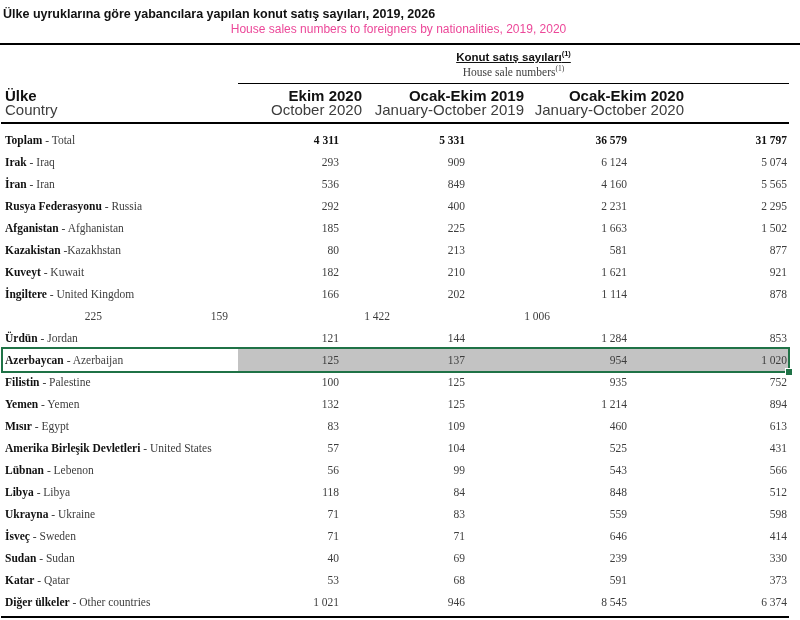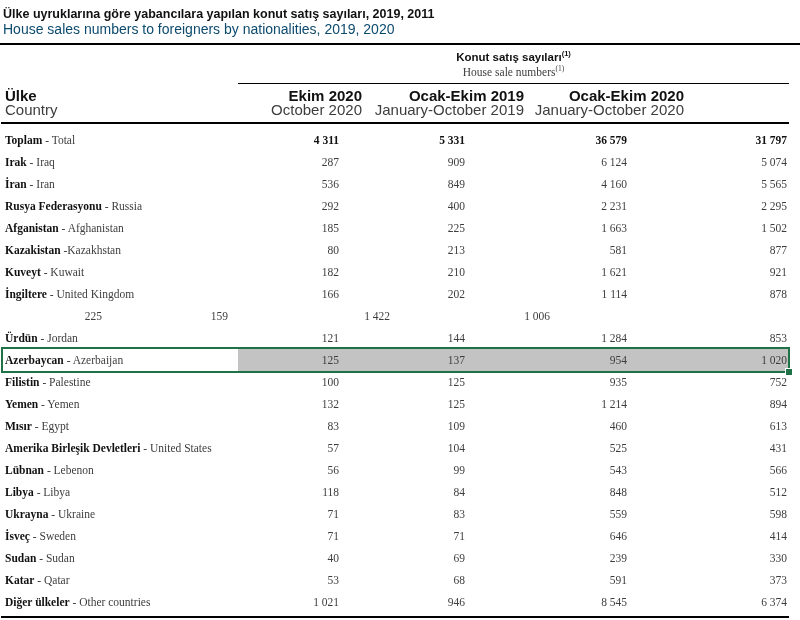--- a/index.html
+++ b/index.html
@@ -7,33 +7,33 @@
     position:relative;
     width:800px;height:620px;
     background:#ffffff;
     font-family:"Liberation Sans","DejaVu Sans",sans-serif;
     color:#1a1a1a;
     overflow:hidden;
     box-sizing:border-box;
   }
   .titleblock{padding:7px 6px 7px 3px;border-bottom:2.5px solid #000;}
   .title-tr{font-size:12.5px;font-weight:bold;color:#111;line-height:15px;white-space:nowrap;}
-  .title-en{font-size:14px;color:#0c4a6e;line-height:14px;white-space:nowrap;}
+  .title-en{font-size:12px;color:#ec4899;line-height:14px;white-space:nowrap;text-align:center;}
 
   .tablewrap{width:788px;margin-left:1px;}
 
   
   .group-header{
     margin-left:237px;width:551px;
     text-align:center;
     padding-top:5px;padding-bottom:4px;
     border-bottom:1.5px solid #000;
     box-sizing:border-box;
   }
-  .gh-tr{font-size:11.5px;font-weight:bold;color:#111;line-height:15px;}
+  .gh-tr{font-size:11.5px;font-weight:bold;color:#111;line-height:15px;text-decoration:underline;}
   .gh-en{font-size:11.5px;color:#3d3d3d;line-height:14px;font-family:Liberation Serif, serif;}
   sup{font-size:7.5px;vertical-align:super;line-height:0;}
 
   
   .col-headers{display:flex;padding:4px 0 5px 0;border-bottom:2.5px solid #000;}
   .ch{box-sizing:border-box;white-space:nowrap;}
   .ch .tr{font-size:15px;font-weight:bold;color:#111;line-height:15px;display:block;}
   .ch .en{font-size:15px;color:#3d3d3d;line-height:14px;display:block;}
   .ch.name{width:237px;text-align:left;padding-left:4px;}
   .ch.n1{width:103px;text-align:right;padding-right:2px;}
@@ -67,21 +67,21 @@
     width:6px;height:6px;background:var(--sel-green,#1F7246);
     border:1px solid #fff;z-index:3;
   }
 </style>
 </head>
 <body>
 
 <div class="page">
 
   <div class="titleblock">
-    <div class="title-tr">Ülke uyruklarına göre yabancılara yapılan konut satış sayıları, 2019, 2011</div>
+    <div class="title-tr">Ülke uyruklarına göre yabancılara yapılan konut satış sayıları, 2019, 2026</div>
     <div class="title-en">House sales numbers to foreigners by nationalities, 2019, 2020</div>
   </div>
 
   <div class="tablewrap">
 
     <div class="group-header">
       <div class="gh-tr"><span>Konut satış sayıları</span><sup>(1)</sup></div>
       <div class="gh-en"><span>House sale numbers</span><sup>(1)</sup></div>
     </div>
 
@@ -108,21 +108,21 @@
   <div class="row total">
     <div class="cell name"><span class="tr">Toplam</span><span class="en"> - Total</span></div>
     <div class="cell num n1">4 311</div>
     <div class="cell num n2">5 331</div>
     <div class="cell num n3">36 579</div>
     <div class="cell num n4">31 797</div>
   </div>
 
   <div class="row">
     <div class="cell name"><span class="tr">Irak</span><span class="en"> - Iraq</span></div>
-    <div class="cell num n1">287</div>
+    <div class="cell num n1">293</div>
     <div class="cell num n2">909</div>
     <div class="cell num n3">6 124</div>
     <div class="cell num n4">5 074</div>
   </div>
 
   <div class="row">
     <div class="cell name"><span class="tr">İran</span><span class="en"> - Iran</span></div>
     <div class="cell num n1">536</div>
     <div class="cell num n2">849</div>
     <div class="cell num n3">4 160</div>

